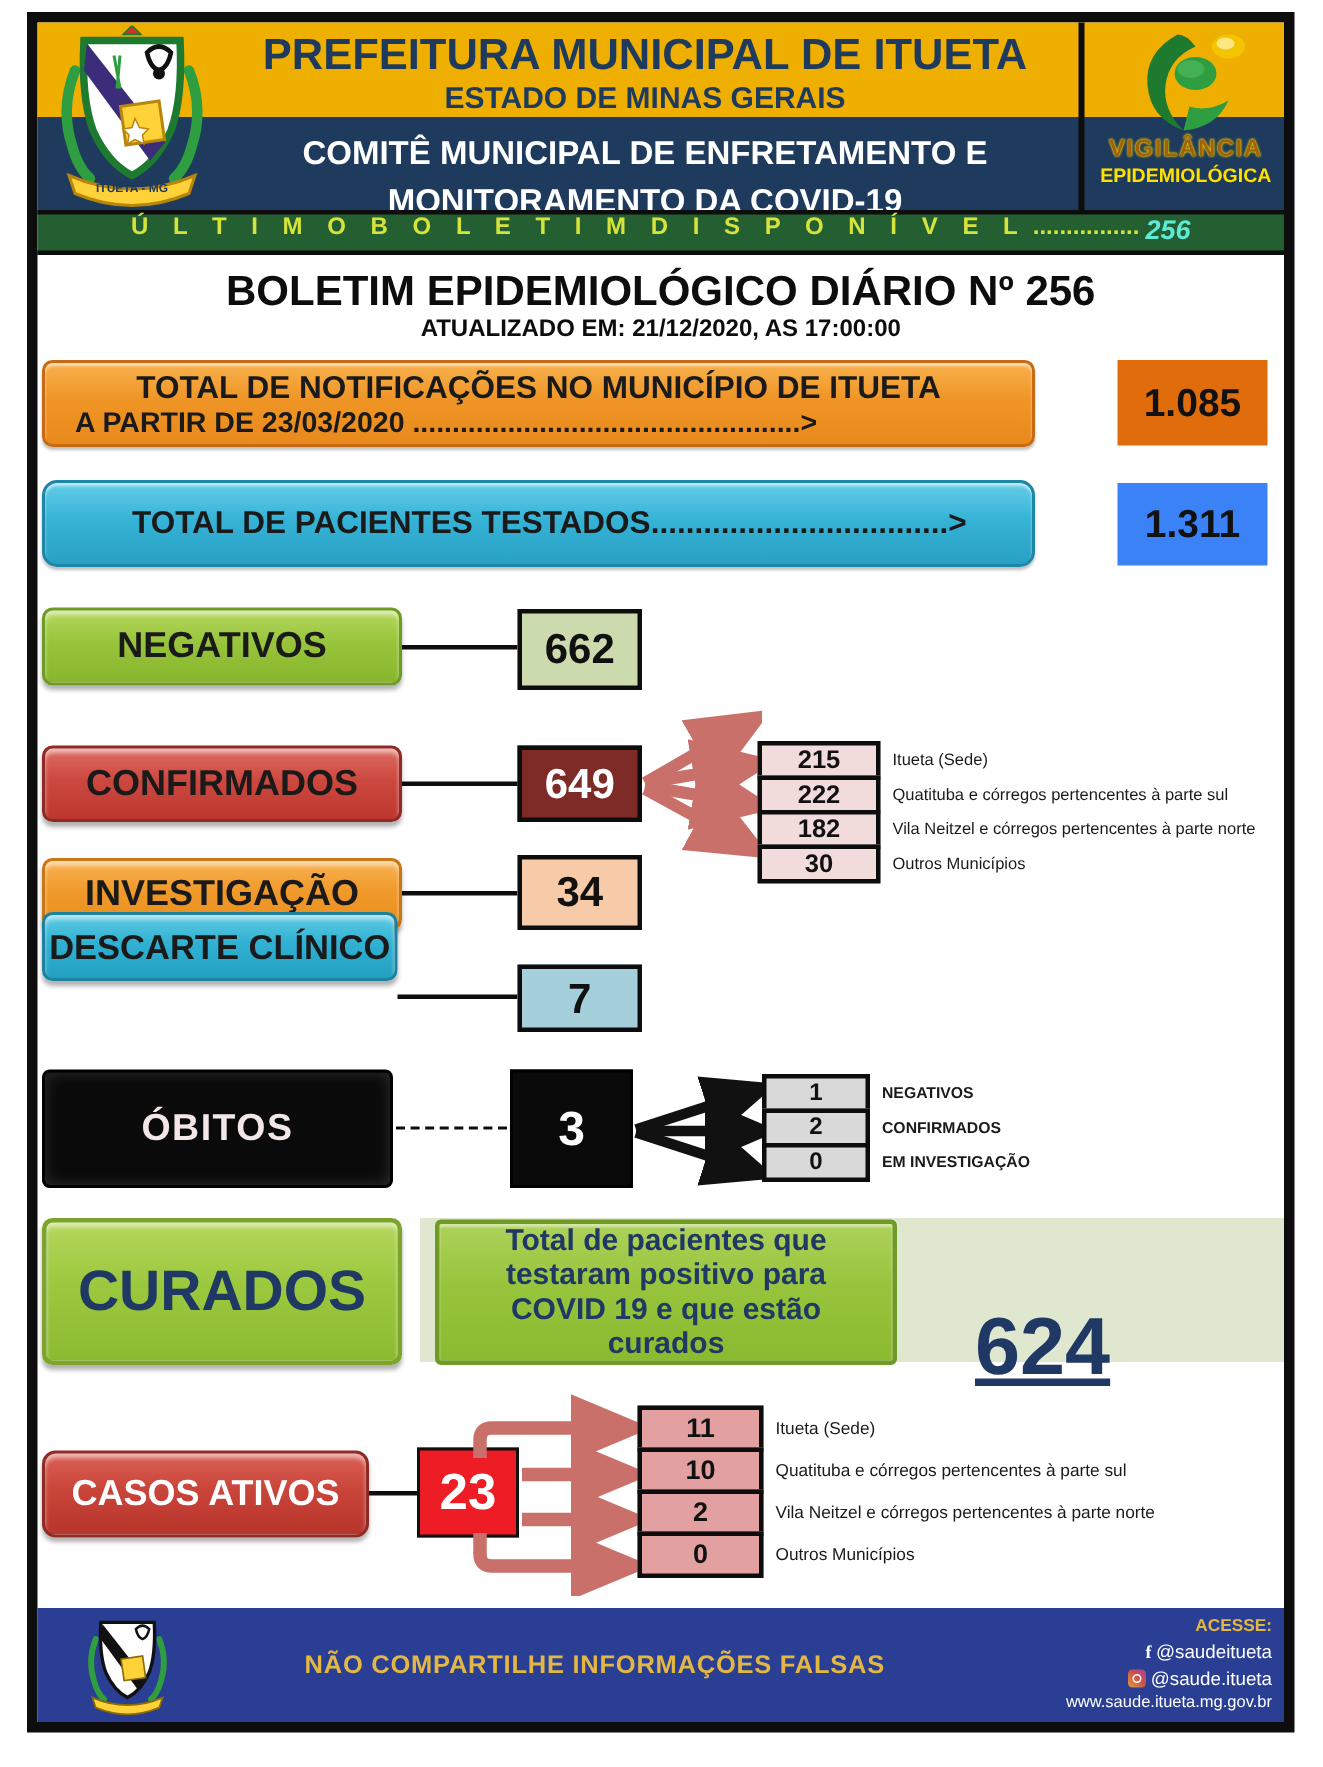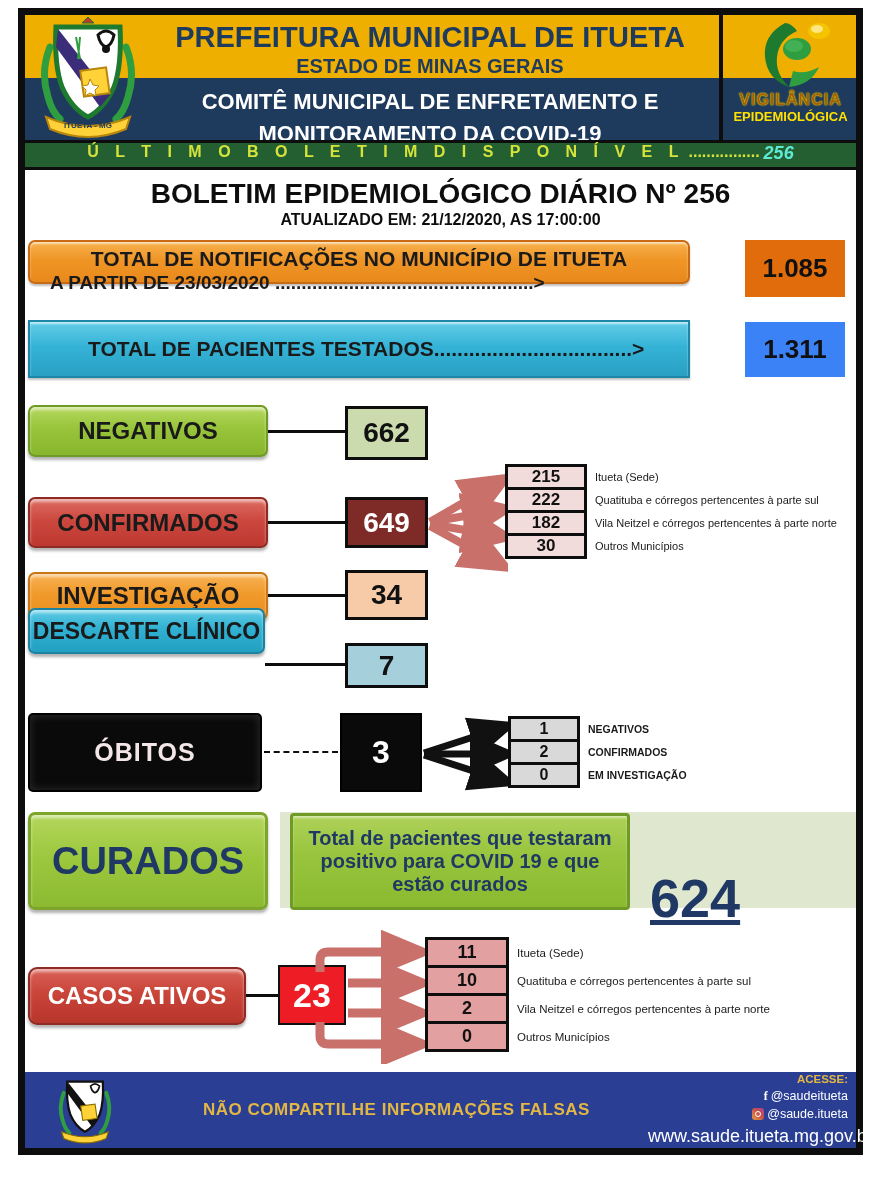--- a/index.html
+++ b/index.html
@@ -30,25 +30,25 @@
   .strip-label{font-size:16px;font-weight:bold;color:#d6e33b;letter-spacing:6px;}
   .strip-dots{font-size:16px;font-weight:bold;color:#d6e33b;margin:0 4px;}
   .strip-num{font-size:18px;font-weight:bold;color:#5eead4;font-style:italic;}
 
   
   .main-title{left:25px;top:178px;width:831px;text-align:center;font-size:28px;font-weight:bold;color:#0d0d0d;}
   .main-sub{left:25px;top:211px;width:831px;text-align:center;font-size:16px;font-weight:bold;color:#0d0d0d;}
 
   
   .bevel{box-sizing:border-box;border-radius:7px;}
-  .bar-orange{left:28px;top:240px;width:662px;height:44px;background:linear-gradient(#f8b14d,#ef9526 45%,#e8891b);border:2px solid #c86a14;box-shadow:inset 0 2px 2px rgba(255,255,255,.6),0 2px 2px rgba(0,0,0,.25);color:#1a1a1a;font-weight:bold;}
+  .bar-orange{left:28px;top:240px;width:662px;height:58px;background:linear-gradient(#f8b14d,#ef9526 45%,#e8891b);border:2px solid #c86a14;box-shadow:inset 0 2px 2px rgba(255,255,255,.6),0 2px 2px rgba(0,0,0,.25);color:#1a1a1a;font-weight:bold;}
   .bar-orange .l1{text-align:center;font-size:21px;margin-top:5px;}
   .bar-orange .l2{font-size:19px;margin-left:20px;margin-top:1px;}
   .valbox-orange{left:745px;top:240px;width:100px;height:57px;background:#e16c0c;display:flex;align-items:center;justify-content:center;font-size:26px;font-weight:bold;color:#111;}
-  .bar-blue{left:28px;top:320px;width:662px;height:58px;background:linear-gradient(#63cde8,#35b3d6 45%,#28a0c4);border:2px solid #1e87a8;border-radius:0;box-shadow:inset 0 2px 2px rgba(255,255,255,.6),0 2px 2px rgba(0,0,0,.25);display:flex;align-items:center;font-size:21px;font-weight:bold;color:#1a1a1a;padding-left:58px;box-sizing:border-box;}
+  .bar-blue{left:28px;top:320px;width:662px;height:58px;background:linear-gradient(#63cde8,#35b3d6 45%,#28a0c4);border:2px solid #1e87a8;border-radius:10px;box-shadow:inset 0 2px 2px rgba(255,255,255,.6),0 2px 2px rgba(0,0,0,.25);display:flex;align-items:center;font-size:21px;font-weight:bold;color:#1a1a1a;padding-left:58px;box-sizing:border-box;}
   .valbox-blue{left:745px;top:322px;width:100px;height:55px;background:#3b82f6;display:flex;align-items:center;justify-content:center;font-size:26px;font-weight:bold;color:#111;}
 
   .statbar{box-sizing:border-box;border-radius:7px;display:flex;align-items:center;justify-content:center;font-weight:bold;box-shadow:inset 0 3px 3px rgba(255,255,255,.55),0 3px 3px rgba(0,0,0,.3);}
   .sb-green{left:28px;top:405px;width:240px;height:52px;background:linear-gradient(#b5d85e,#97c43a 45%,#87b52c);border:2px solid #6f9a26;font-size:24px;color:#1a1a1a;}
   .sb-red{left:28px;top:497px;width:240px;height:51px;background:linear-gradient(#dd6c62,#cc483f 45%,#bd372f);border:2px solid #8f2b25;font-size:24px;color:#1a1a1a;}
   .sb-orange2{left:28px;top:572px;width:240px;height:48px;background:linear-gradient(#f8b254,#f09a2b 45%,#e98d1d);border:2px solid #c87714;font-size:24px;color:#1a1a1a;}
   .sb-cyan{left:28px;top:608px;width:237px;height:46px;background:linear-gradient(#5ecbe4,#30b0d2 45%,#22a0c2);border:2px solid #1c82a0;font-size:23px;color:#1a1a1a;}
   .sb-black{left:28px;top:713px;width:234px;height:79px;background:#0a0a0a;border:2px solid #000;border-radius:5px;font-size:25px;color:#f3e6e6;letter-spacing:1px;box-shadow:inset 0 0 10px rgba(255,255,255,.15);}
   .sb-curados{left:28px;top:812px;width:240px;height:98px;background:linear-gradient(#b4d65c,#9cc83e 45%,#8bba30);border:3px solid #7da42b;font-size:38px;color:#1f3864;border-radius:7px;}
   .sb-activered{left:28px;top:967px;width:218px;height:58px;background:linear-gradient(#da6157,#c94439 45%,#b8352c);border:2px solid #8f2b25;border-radius:9px;font-size:24px;color:#fff;}
@@ -73,29 +73,29 @@
   .bd-label{margin-left:8px;font-size:11px;color:#1a1a1a;white-space:nowrap;}
   .bd-gray .bd-box{width:72px;height:26px;background:#d9d9d9;font-size:16px;}
   .bd-gray .bd-row{height:26px;margin-bottom:-3px;}
   .bd-gray .bd-label{font-size:10.5px;font-weight:bold;}
   .bd-rose .bd-box{width:84px;height:31px;background:#e2a0a0;font-size:18px;}
   .bd-rose .bd-row{height:31px;margin-bottom:-3px;}
   .bd-rose .bd-label{font-size:11.5px;}
 
   
   .cur-strip{left:280px;top:812px;width:576px;height:96px;background:#dfe8ce;}
-  .cur-desc{left:290px;top:813px;width:340px;height:97px;background:linear-gradient(#aed159,#97c43c 45%,#8aba30);border:3px solid #6f9a26;box-sizing:border-box;border-radius:4px;display:flex;align-items:center;justify-content:center;text-align:center;font-size:20px;font-weight:bold;color:#1f3864;padding:16px 14px;box-shadow:inset 0 2px 2px rgba(255,255,255,.5);}
+  .cur-desc{left:290px;top:813px;width:308px;height:97px;background:linear-gradient(#aed159,#97c43c 45%,#8aba30);border:3px solid #6f9a26;box-sizing:border-box;border-radius:4px;display:flex;align-items:center;justify-content:center;text-align:center;font-size:20px;font-weight:bold;color:#1f3864;padding:16px 14px;box-shadow:inset 0 2px 2px rgba(255,255,255,.5);}
   .cur-val{left:650px;top:867px;width:200px;font-size:54px;font-weight:bold;color:#1f3864;text-decoration:underline;}
 
   
   .footer{left:25px;top:1072px;width:831px;height:76px;background:#2a3f94;display:flex;align-items:center;}
   .foot-msg{flex:1;text-align:center;font-size:17px;font-weight:bold;color:#e3b744;letter-spacing:.5px;}
   .foot-right{width:200px;text-align:right;padding-right:8px;font-size:12.5px;color:#fff;line-height:1.45;}
   .foot-access{color:#e3b744;font-weight:bold;font-size:11.5px;}
-  .foot-site{font-size:18px;}
+  .foot-site{font-size:11px;}
   .ig-icon{display:inline-block;width:12px;height:12px;border-radius:3px;background:linear-gradient(45deg,#e09b3d,#c74c4d 60%,#a7459c);position:relative;vertical-align:-2px;margin-right:3px;}
   .ig-icon::after{content:"";position:absolute;left:3px;top:3px;width:4px;height:4px;border:1.5px solid #fff;border-radius:50%;}
   .fb-icon{display:inline-block;width:12px;height:12px;font-weight:bold;color:#fff;font-size:12px;margin-right:3px;font-family:"Liberation Serif",serif;}
   svg{display:block;}
 </style>
 </head>
 <body>
 
 <div class="page">
   <div class="abs frame"></div>
@@ -173,21 +173,21 @@
         <marker id="ah" markerWidth="7" markerHeight="7" refX="4" refY="3" orient="auto">
           <path d="M0 0 L7 3 L0 6 Z" fill="#c9706a"></path>
         </marker>
       </defs>
       <line x1="4" y1="54" x2="68" y2="17" stroke="#c9706a" stroke-width="8" marker-end="url(#ah)"></line>
       <line x1="4" y1="54" x2="68" y2="43" stroke="#c9706a" stroke-width="8" marker-end="url(#ah)"></line>
       <line x1="4" y1="56" x2="68" y2="67" stroke="#c9706a" stroke-width="8" marker-end="url(#ah)"></line>
       <line x1="4" y1="58" x2="68" y2="93" stroke="#c9706a" stroke-width="8" marker-end="url(#ah)"></line>
     </svg>
   </div>
-  <div class="abs bd-col bd-pink" style="left:505px;top:464px;">
+  <div class="abs bd-col bd-pink" style="left:505px;top:494px;">
     <div class="bd-row">
       <div class="bd-box">215</div>
       <div class="bd-label">Itueta (Sede)</div>
     </div>
     <div class="bd-row">
       <div class="bd-box">222</div>
       <div class="bd-label">Quatituba e córregos pertencentes à parte sul</div>
     </div>
     <div class="bd-row">
       <div class="bd-box">182</div>

